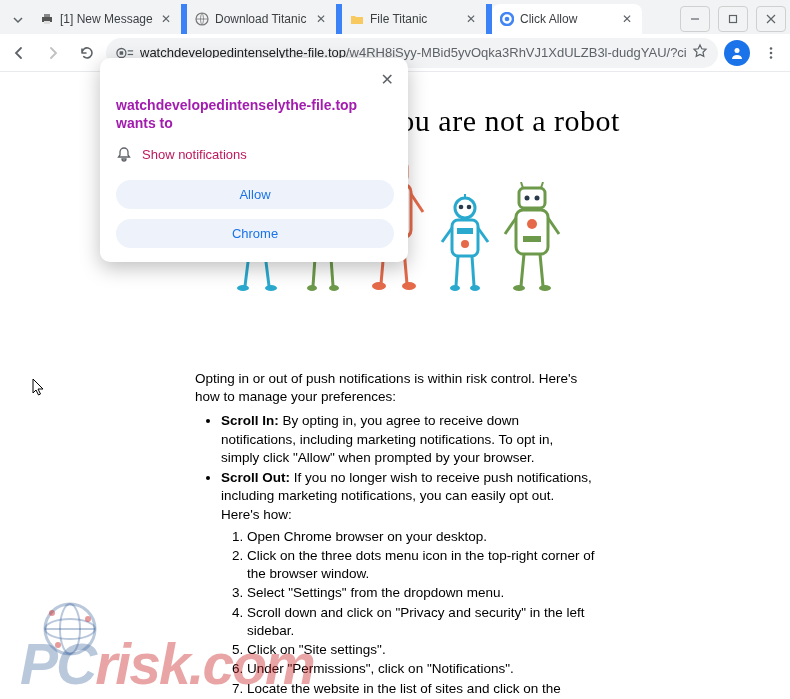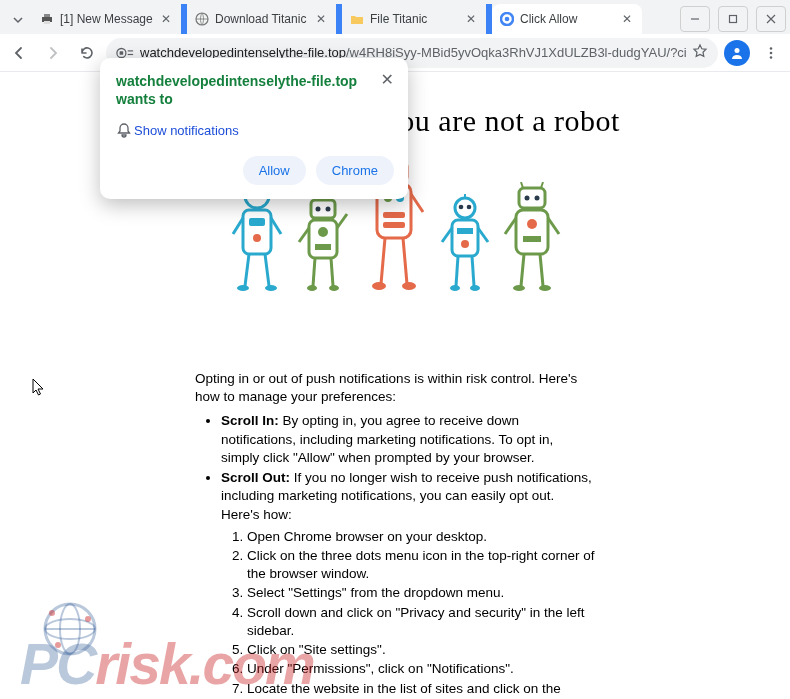--- a/index.html
+++ b/index.html
@@ -36,25 +36,25 @@
   .content { width: 400px; margin: 46px auto 0; font-size: 13.5px; color:#000; line-height: 1.35; }
   .content .intro { margin-bottom: 6px; }
   .bullets { margin-left: 26px; }
   .bullets li { margin-bottom: 2px; }
   .steps { margin-left: 52px; margin-top: 4px; }
   .steps li { margin-bottom: 1px; }
 
   
   .notif-prompt { position:absolute; top: 58px; left: 100px; width: 308px; background:#fff; border-radius: 10px; box-shadow: 0 6px 20px rgba(0,0,0,0.25); z-index: 20; padding: 14px 14px 14px 16px; }
   .notif-head { display:flex; justify-content:space-between; align-items:flex-start; }
-  .notif-title { font-size: 14px; font-weight: 700; color:#15803d; line-height: 1.3; padding-right: 8px;}
+  .notif-title { font-size: 14px; font-weight: 700; color:#a21caf; line-height: 1.3; padding-right: 8px; margin-top: 24px;}
   .notif-close { color:#5f6368; font-size: 16px; line-height: 1; }
-  .notif-row { display:flex; align-items:center; gap: 2px; margin-top: 14px; font-size: 13px; color:#1d4ed8; }
+  .notif-row { display:flex; align-items:center; gap: 10px; margin-top: 14px; font-size: 13px; color:#be185d; }
   .notif-row .bell { width:16px; height:16px; color:#5f6368; }
-  .notif-actions { display:flex; justify-content:flex-end; gap: 10px; margin-top: 18px; }
+  .notif-actions { display:flex; justify-content:flex-end; gap: 10px; margin-top: 18px; flex-direction: column; }
   .notif-btn { background:#eef3fb; color:#1a73e8; font-size: 13px; font-weight:500; padding: 7px 16px; border:none; border-radius: 18px; }
 
   
   .cursor { position:absolute; top: 378px; left: 32px; z-index: 30; }
 
   
   .watermark { position:absolute; left: 20px; bottom: 2px; z-index: 15; pointer-events:none; }
   .watermark .wm-main { font-family: Arial, sans-serif; font-size: 57px; font-style: italic; font-weight: 700; color: rgba(58,96,156,0.35); letter-spacing: -2px; }
   .watermark .wm-r { color: rgba(200,30,30,0.4); }
   .watermark .wm-dot { color: rgba(200,30,30,0.4); }

